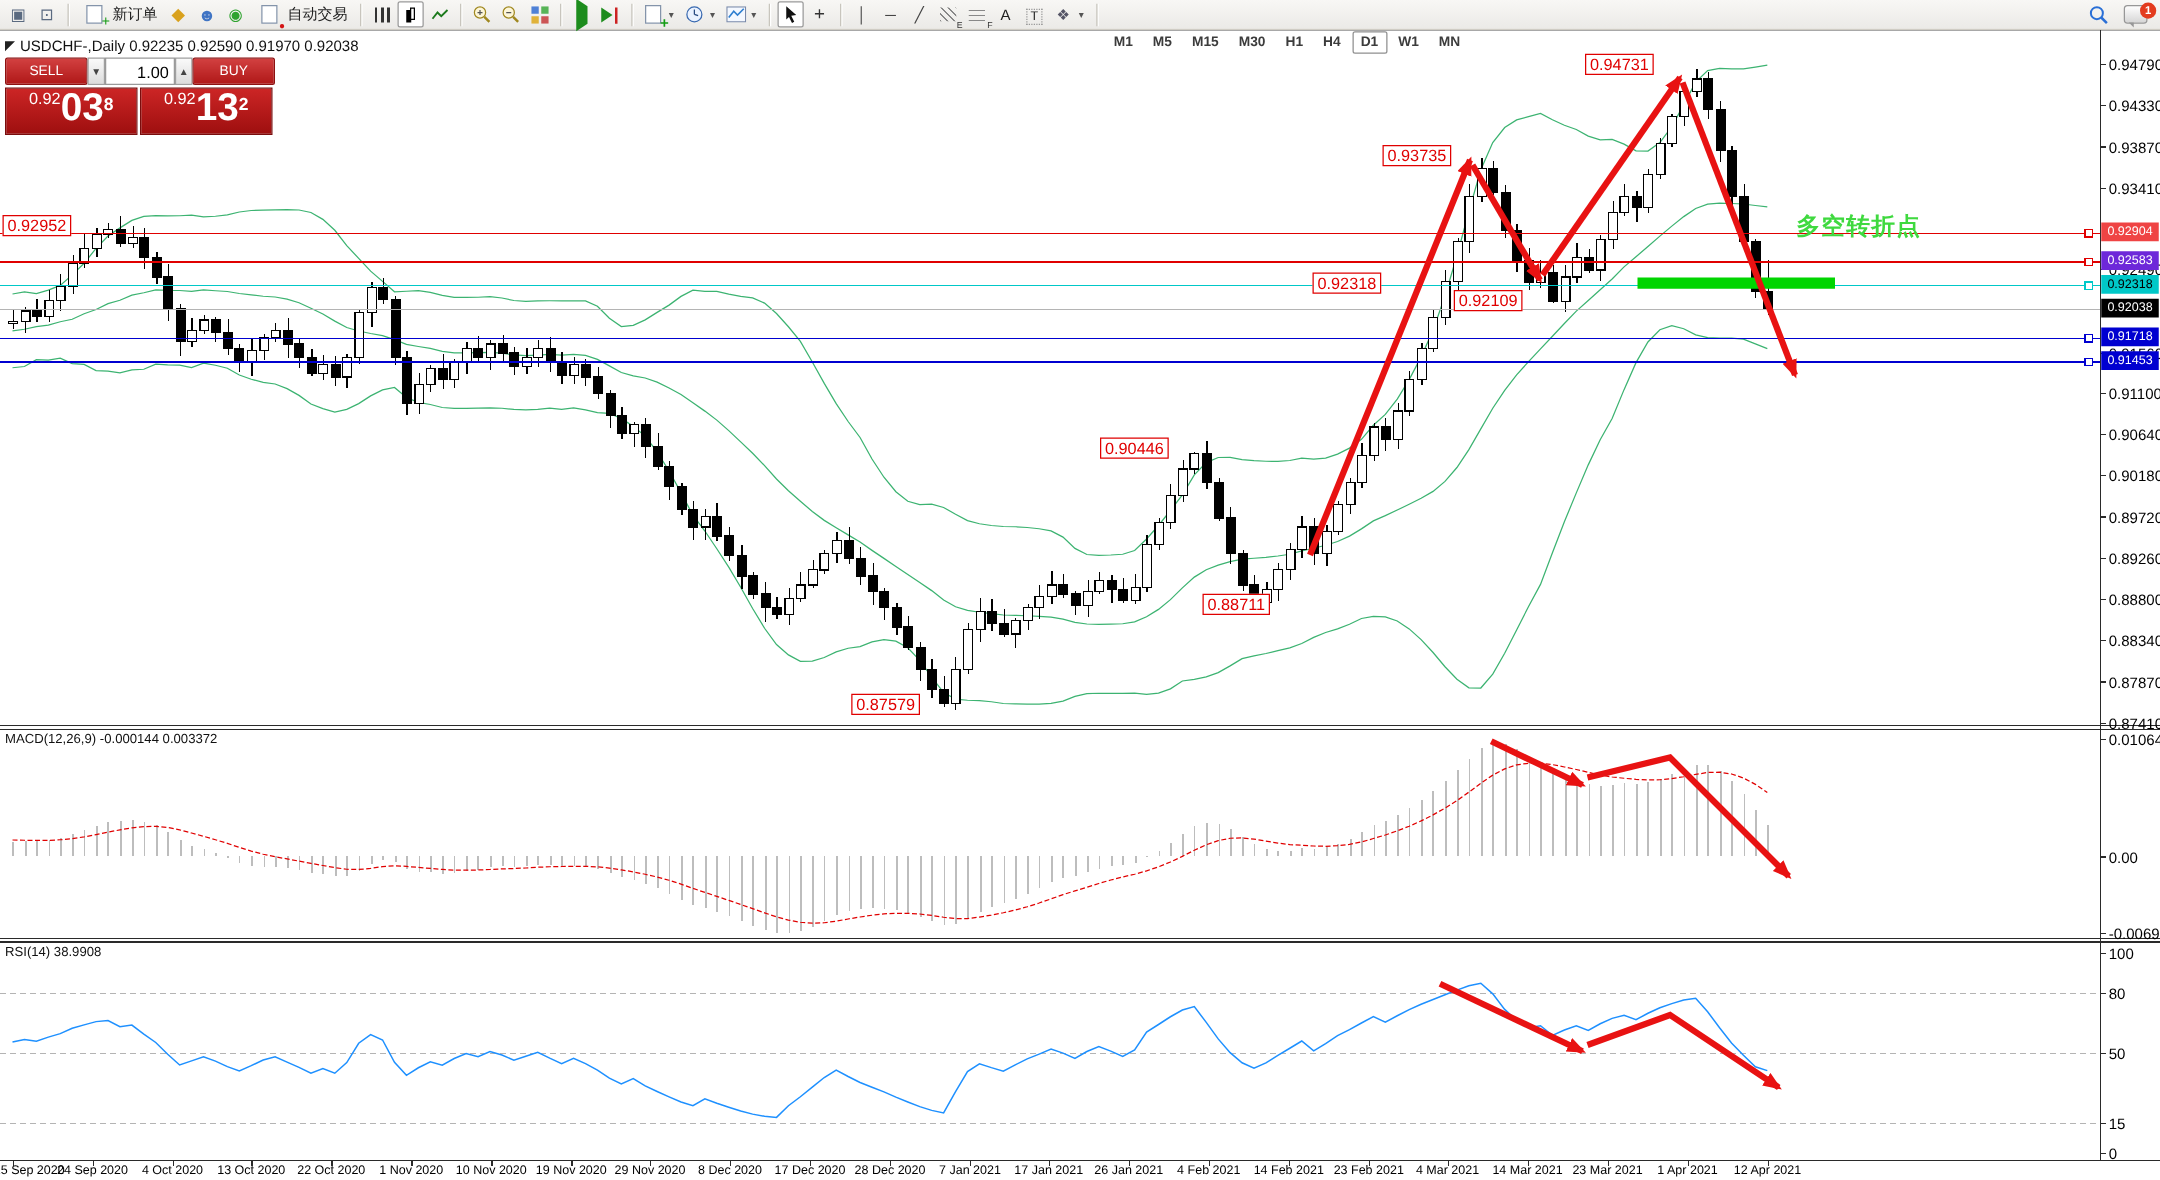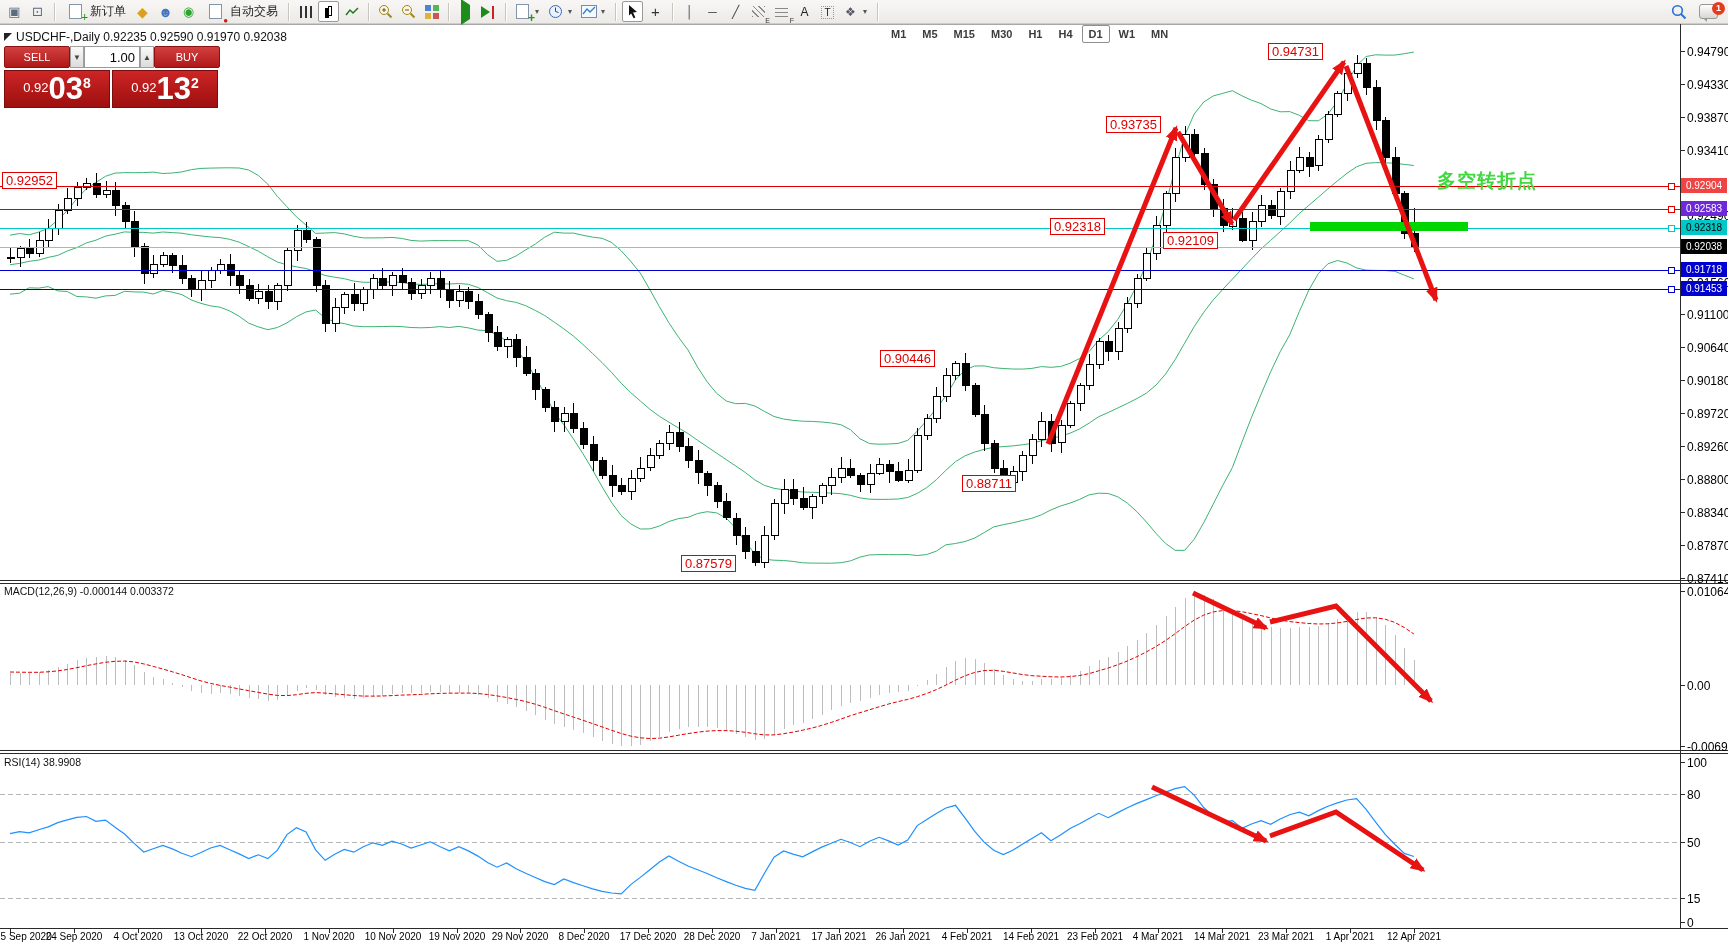--- a/index.html
+++ b/index.html
@@ -77,21 +77,21 @@
   .oct{position:absolute;left:4px;top:46px;z-index:4;width:216px;}
   .oct-row1{display:flex;height:22px;}
   .oct-sell,.oct-buy{width:75px;border:1px solid #8d1010;background:linear-gradient(#d24040,#b01818);
           color:#fff;font-size:11px;font-family:inherit;border-radius:2px;}
   .spin{width:16px;border:1px solid #a0a0a0;background:linear-gradient(#fafafa,#dcdcdc);
         color:#444;font-size:8px;padding:0;font-family:inherit;}
   .vol{width:56px;border:1px solid #9a9a9a;text-align:right;font-size:13px;padding:0 4px;
        font-family:inherit;box-sizing:border-box;}
   .oct-row2{display:flex;margin-top:2px;gap:2px;}
   .tile{width:106px;height:38px;background:linear-gradient(#cc2525,#9e0f0f);border:1px solid #7a0d0d;
-        color:#fff;display:flex;align-items:center;justify-content:center;box-sizing:border-box;
+        color:#fff;display:flex;align-items:flex-start;justify-content:center;box-sizing:border-box;
         padding-bottom:1px;}
   .tsm{font-size:13px;margin-bottom:3px;}
   .tbig{font-size:31px;font-weight:bold;line-height:30px;}
   .tsup{font-size:14px;font-weight:bold;align-self:flex-start;margin-top:4px;}
 </style>
 </head>
 <body>
 
 <div id="app">
 

